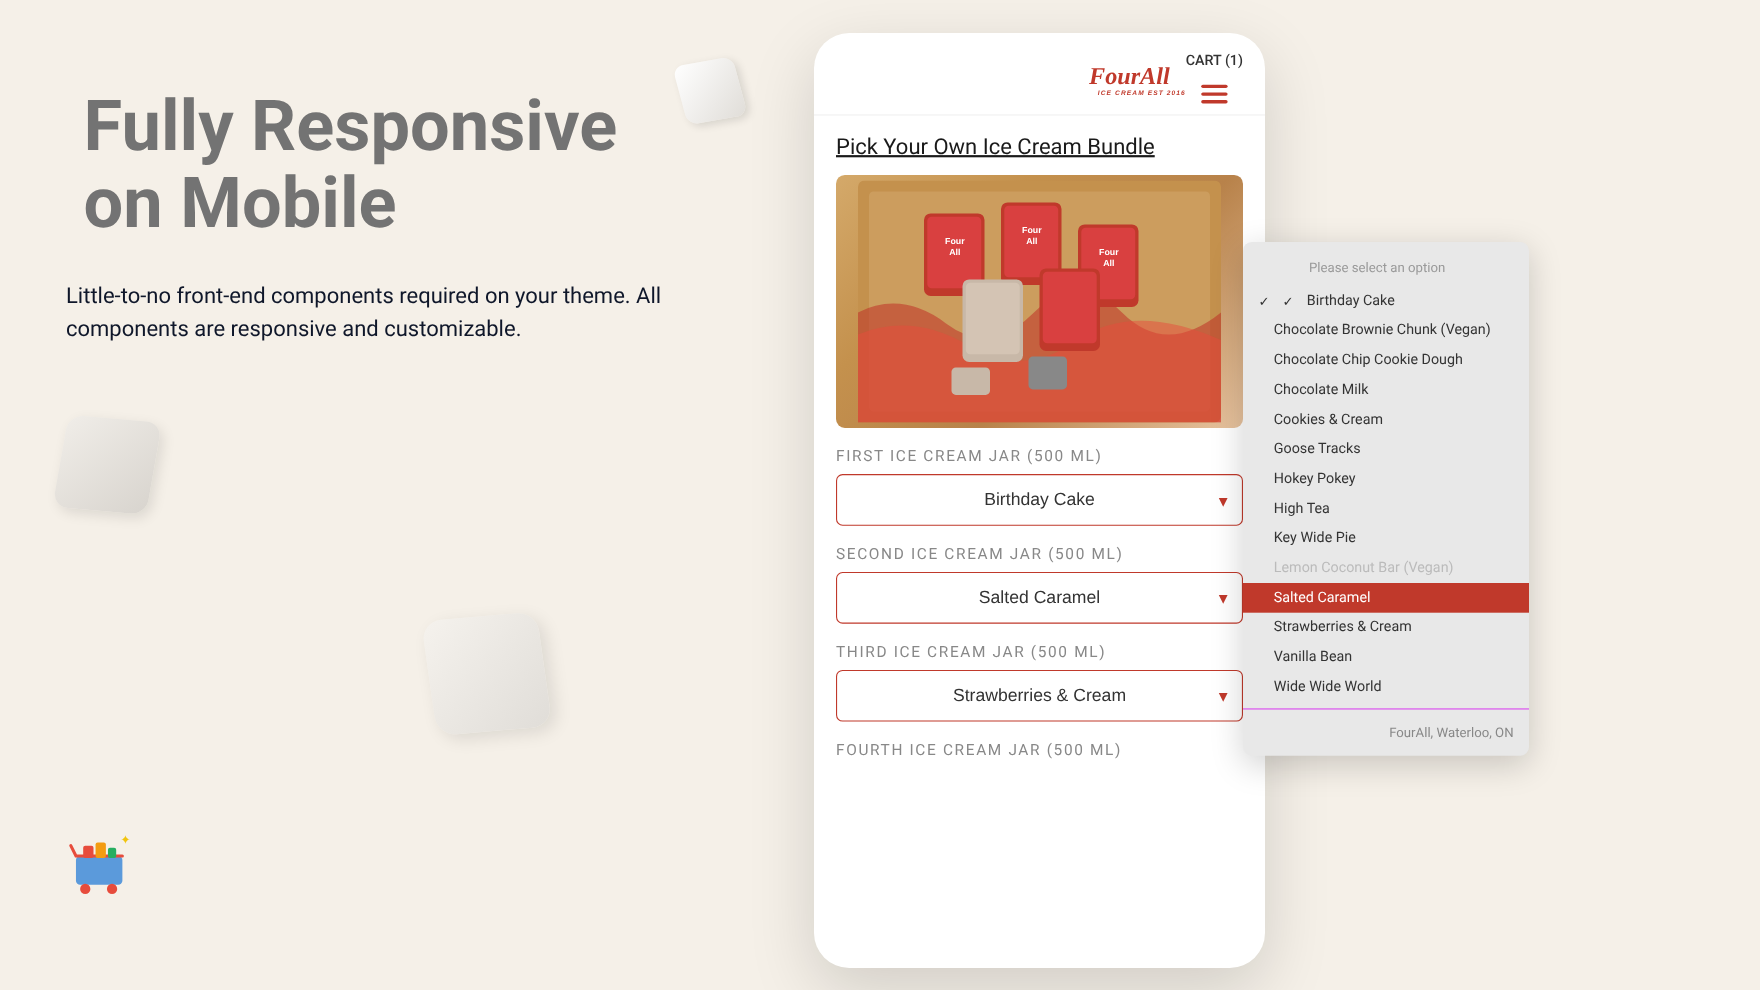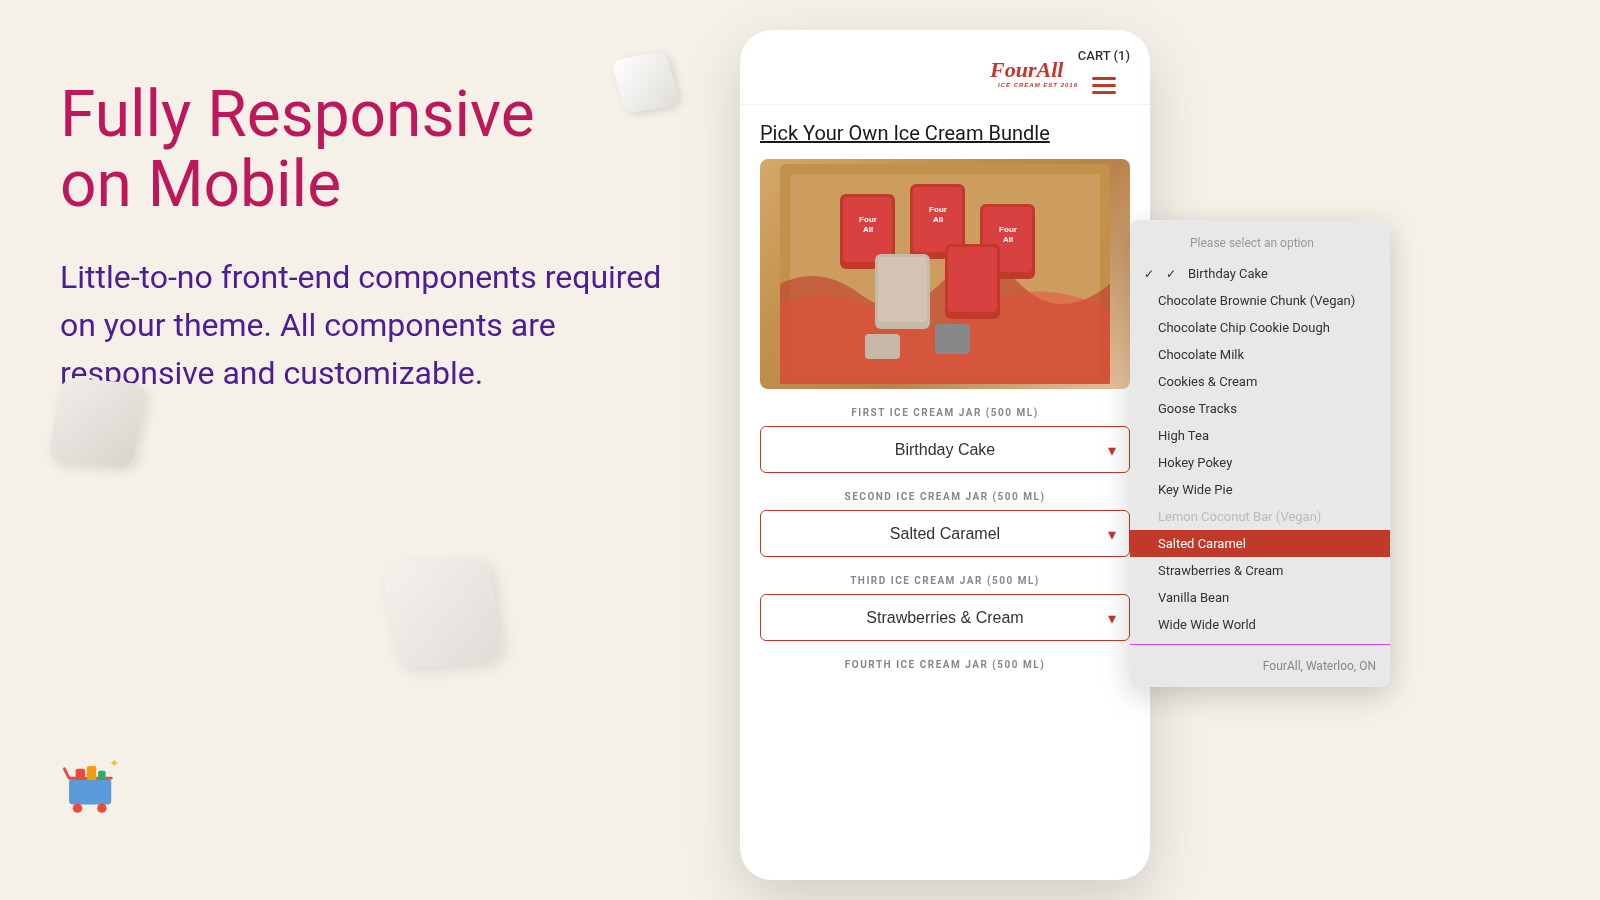--- a/index.html
+++ b/index.html
@@ -15,29 +15,30 @@
     
     .left-content {
       position: absolute;
       left: 60px;
       top: 80px;
       width: 620px;
     }
 
     .main-heading {
       font-size: 64px;
-      font-weight: 400;
-      color: #be185d;
+      font-weight: 700;
+      color: #737373;
       line-height: 1.1;
       margin-bottom: 32px;
+      margin-left: 16px;
     }
 
     .sub-text {
-      font-size: 32px;
-      color: #4c1d95;
+      font-size: 20px;
+      color: #0f172a;
       line-height: 1.5;
       font-weight: 400;
     }
 
     
     .cube-top-right {
       position: absolute;
       top: 55px;
       left: 618px;
       width: 65px;
@@ -149,26 +150,26 @@
       background: linear-gradient(135deg, #d4a96a 0%, #c4914d 30%, #b8824a 60%, #e8c4a0 100%);
       margin-bottom: 18px;
       position: relative;
       overflow: hidden;
       display: flex;
       align-items: center;
       justify-content: center;
     }
 
     .jar-label {
-      font-size: 10px;
+      font-size: 14px;
       color: #888;
       letter-spacing: 1.5px;
-      text-align: center;
+      text-align: left;
       margin-bottom: 8px;
-      font-weight: 700;
+      font-weight: 400;
     }
 
     .select-wrapper {
       position: relative;
       margin-bottom: 18px;
     }
 
     .select-box {
       width: 100%;
       padding: 14px 16px;
@@ -432,24 +433,24 @@
   <div class="dropdown-item no-check">
     <span>Chocolate Milk</span>
   </div>
   <div class="dropdown-item no-check">
     <span>Cookies &amp; Cream</span>
   </div>
   <div class="dropdown-item no-check">
     <span>Goose Tracks</span>
   </div>
   <div class="dropdown-item no-check">
+    <span>Hokey Pokey</span>
+  </div>
+  <div class="dropdown-item no-check">
     <span>High Tea</span>
-  </div>
-  <div class="dropdown-item no-check">
-    <span>Hokey Pokey</span>
   </div>
   <div class="dropdown-item no-check">
     <span>Key Wide Pie</span>
   </div>
   <div class="dropdown-item no-check disabled">
     <span>Lemon Coconut Bar (Vegan)</span>
   </div>
   <div class="dropdown-item no-check selected">
     <span>Salted Caramel</span>
   </div>

